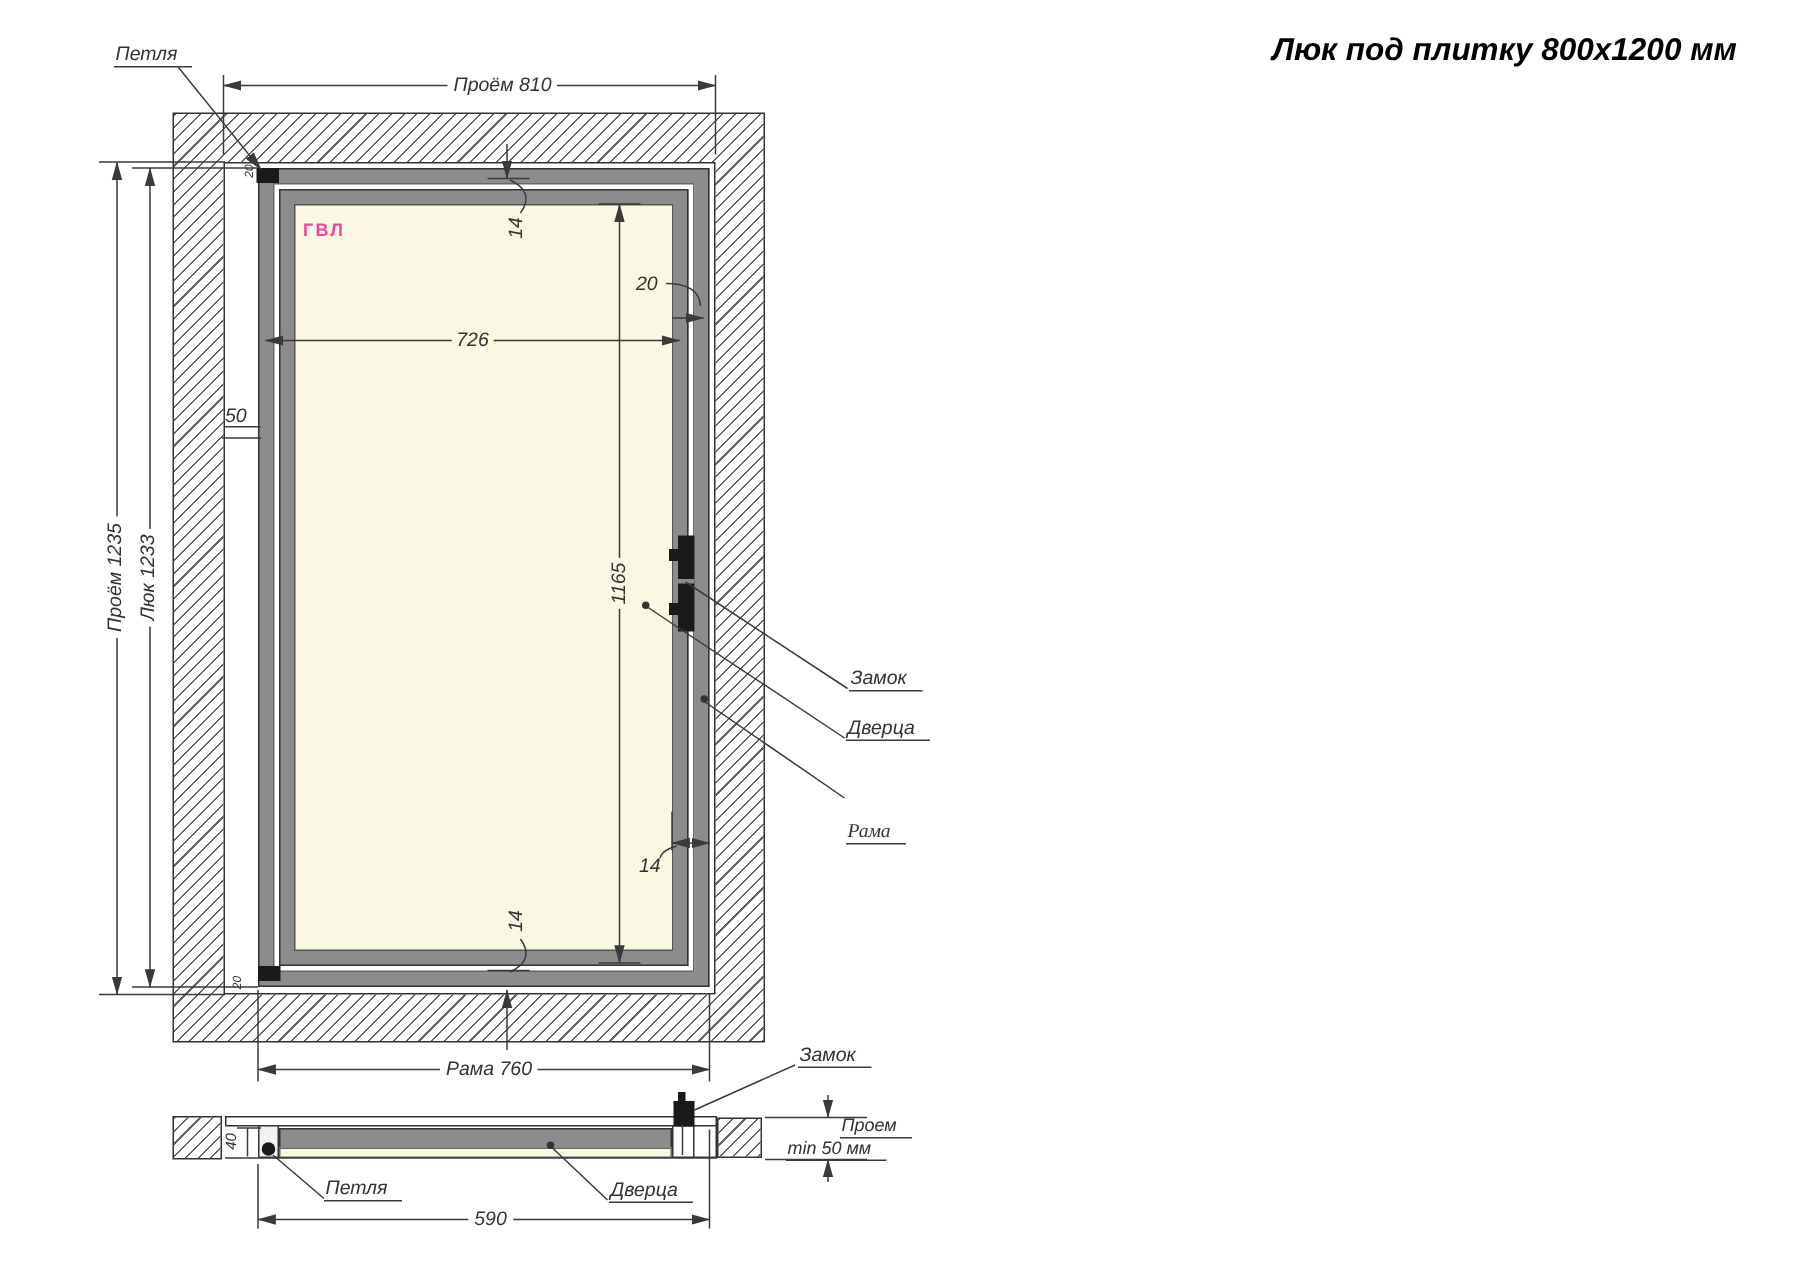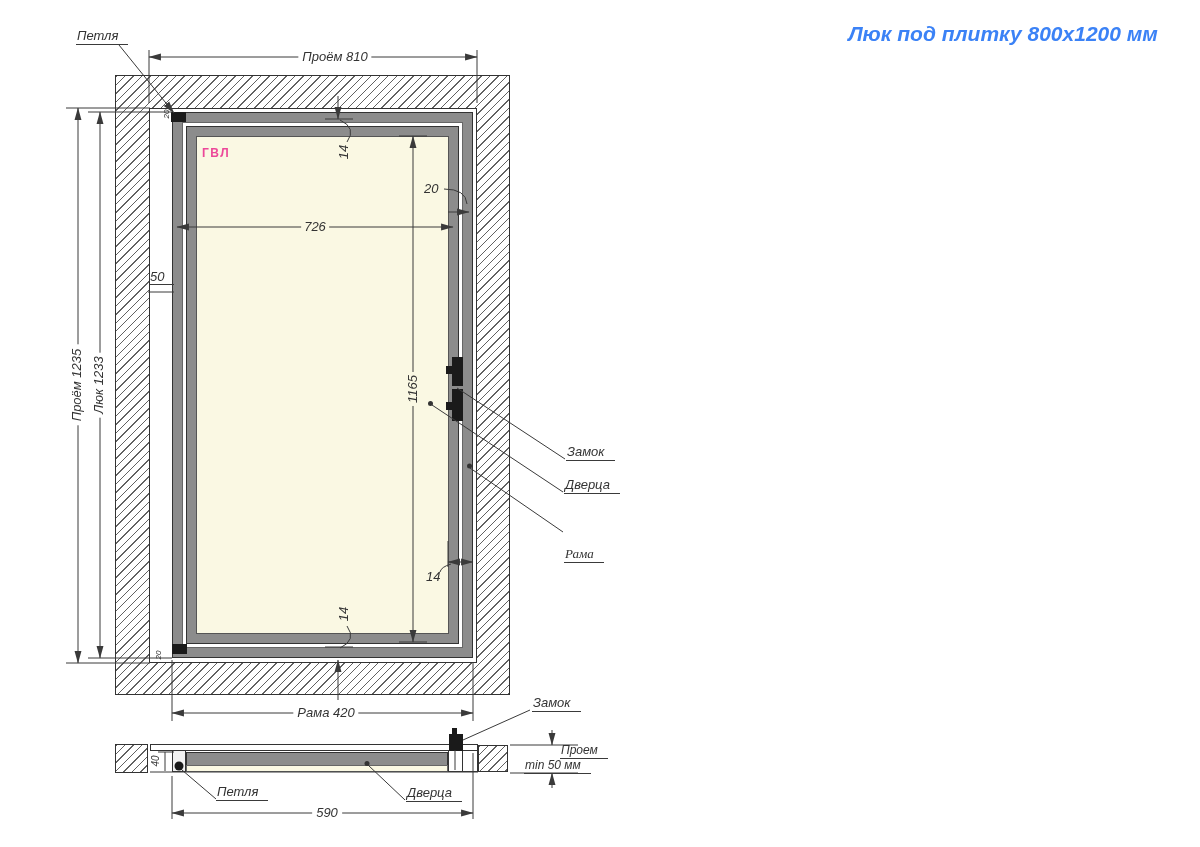--- a/index.html
+++ b/index.html
@@ -15,21 +15,21 @@
        white-space:nowrap;line-height:1.1;}
   .u{border-bottom:1px solid #3a3a3a;padding:0 10px 1px 1px;}
   .ctr{transform:translate(-50%,-50%);}
   .rot{transform:translate(-50%,-50%) rotate(-90deg);}
   .bgw{background:#fff;padding:0 4px;}
   .bgy{background:#faf8e3;padding:0 3px;}
   .sm{font-size:12px;}
   .tiny{font-size:8px;}
   .d40{font-size:10px;}
   .title{position:absolute;left:820px;top:22px;width:366px;text-align:center;
-         font:italic bold 21px "Liberation Sans",sans-serif;color:#3b82f6;}
+         font:italic bold 21px "Liberation Sans",sans-serif;color:#000000;}
   .gvl{position:absolute;left:202px;top:146px;font:600 12px "Liberation Sans",sans-serif;
        color:#ec4899;letter-spacing:1.5px;}
 </style>
 </head>
 <body>
 
 <div class="canvas">
 
   <div class="rect hatch b15" style="left:115px;top:75px;width:395px;height:620px;"></div>
   <div class="rect b1" style="left:149px;top:108px;width:328px;height:555px;background:#fff;"></div>
@@ -148,21 +148,21 @@
   <div class="lbl ctr bgy" style="left:315px;top:227px;">726</div>
   <div class="lbl" style="left:150px;top:270px;width:24px;border-bottom:1px solid #3a3a3a;">50</div>
   <div class="lbl rot" style="left:344px;top:152px;">14</div>
   <div class="lbl" style="left:424px;top:182px;">20</div>
   <div class="lbl rot bgy" style="left:413px;top:389px;">1165</div>
   <div class="lbl u" style="left:566px;top:445px;">Замок</div>
   <div class="lbl u" style="left:564px;top:478px;">Дверца</div>
   <div class="lbl u" style="left:564px;top:547px;font-family:Liberation Serif, serif;">Рама</div>
   <div class="lbl" style="left:426px;top:570px;">14</div>
   <div class="lbl rot" style="left:344px;top:614px;">14</div>
-  <div class="lbl ctr bgw" style="left:326px;top:713px;">Рама 420</div>
+  <div class="lbl ctr bgw" style="left:326px;top:713px;">Рама 760</div>
   <div class="lbl rot tiny" style="left:167px;top:114px;">20</div>
   <div class="lbl rot tiny" style="left:159px;top:655px;">20</div>
 
   <div class="lbl u" style="left:532px;top:696px;">Замок</div>
   <div class="lbl u sm" style="left:532px;top:744px;margin-left:28px;">Проем</div>
   <div class="lbl u sm" style="left:524px;top:759px;text-align:right;">min 50 мм</div>
   <div class="lbl rot d40" style="left:155px;top:761px;">40</div>
   <div class="lbl u" style="left:216px;top:785px;">Петля</div>
   <div class="lbl u" style="left:406px;top:786px;">Дверца</div>
   <div class="lbl ctr bgw" style="left:327px;top:813px;">590</div>

